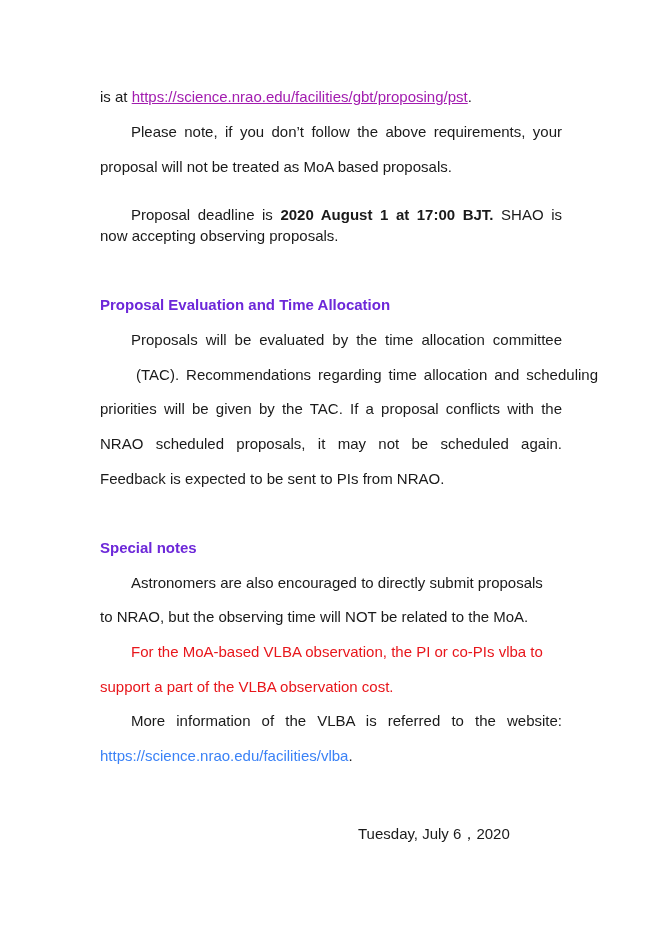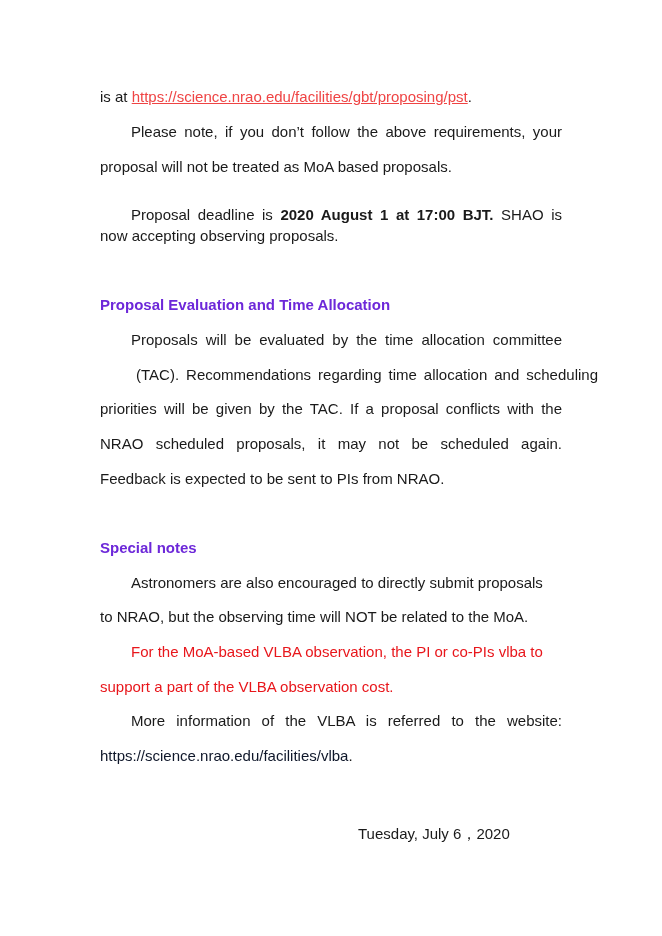--- a/index.html
+++ b/index.html
@@ -9,22 +9,22 @@
       font-size: 15px;
     }
     .page { position: absolute; left: 100px; top: 0; width: 462px; }
     .line {
       position: absolute; left: 0; width: 462px; height: 20px; line-height: 20px;
       white-space: nowrap;
     }
     .justify { text-align: justify; text-align-last: justify; }
     .indent { padding-left: 31px; box-sizing: border-box; }
     .bold { font-weight: bold; }
-    .link-u { text-decoration: underline; color: #ef4444; }
-    .link-blue { color: #0f172a; }
+    .link-u { text-decoration: underline; color: #a21caf; }
+    .link-blue { color: #3b82f6; }
     .red { color: #e8161b; }
     .heading { font-weight: bold; color: #6d28d9; }
     .date { position: absolute; left: 358px; top: 824px; height: 20px; line-height: 20px; white-space: nowrap; }
   </style>
 </head>
 <body>
 
 <div class="page">
 
   <div class="line" style="top:87px;">

